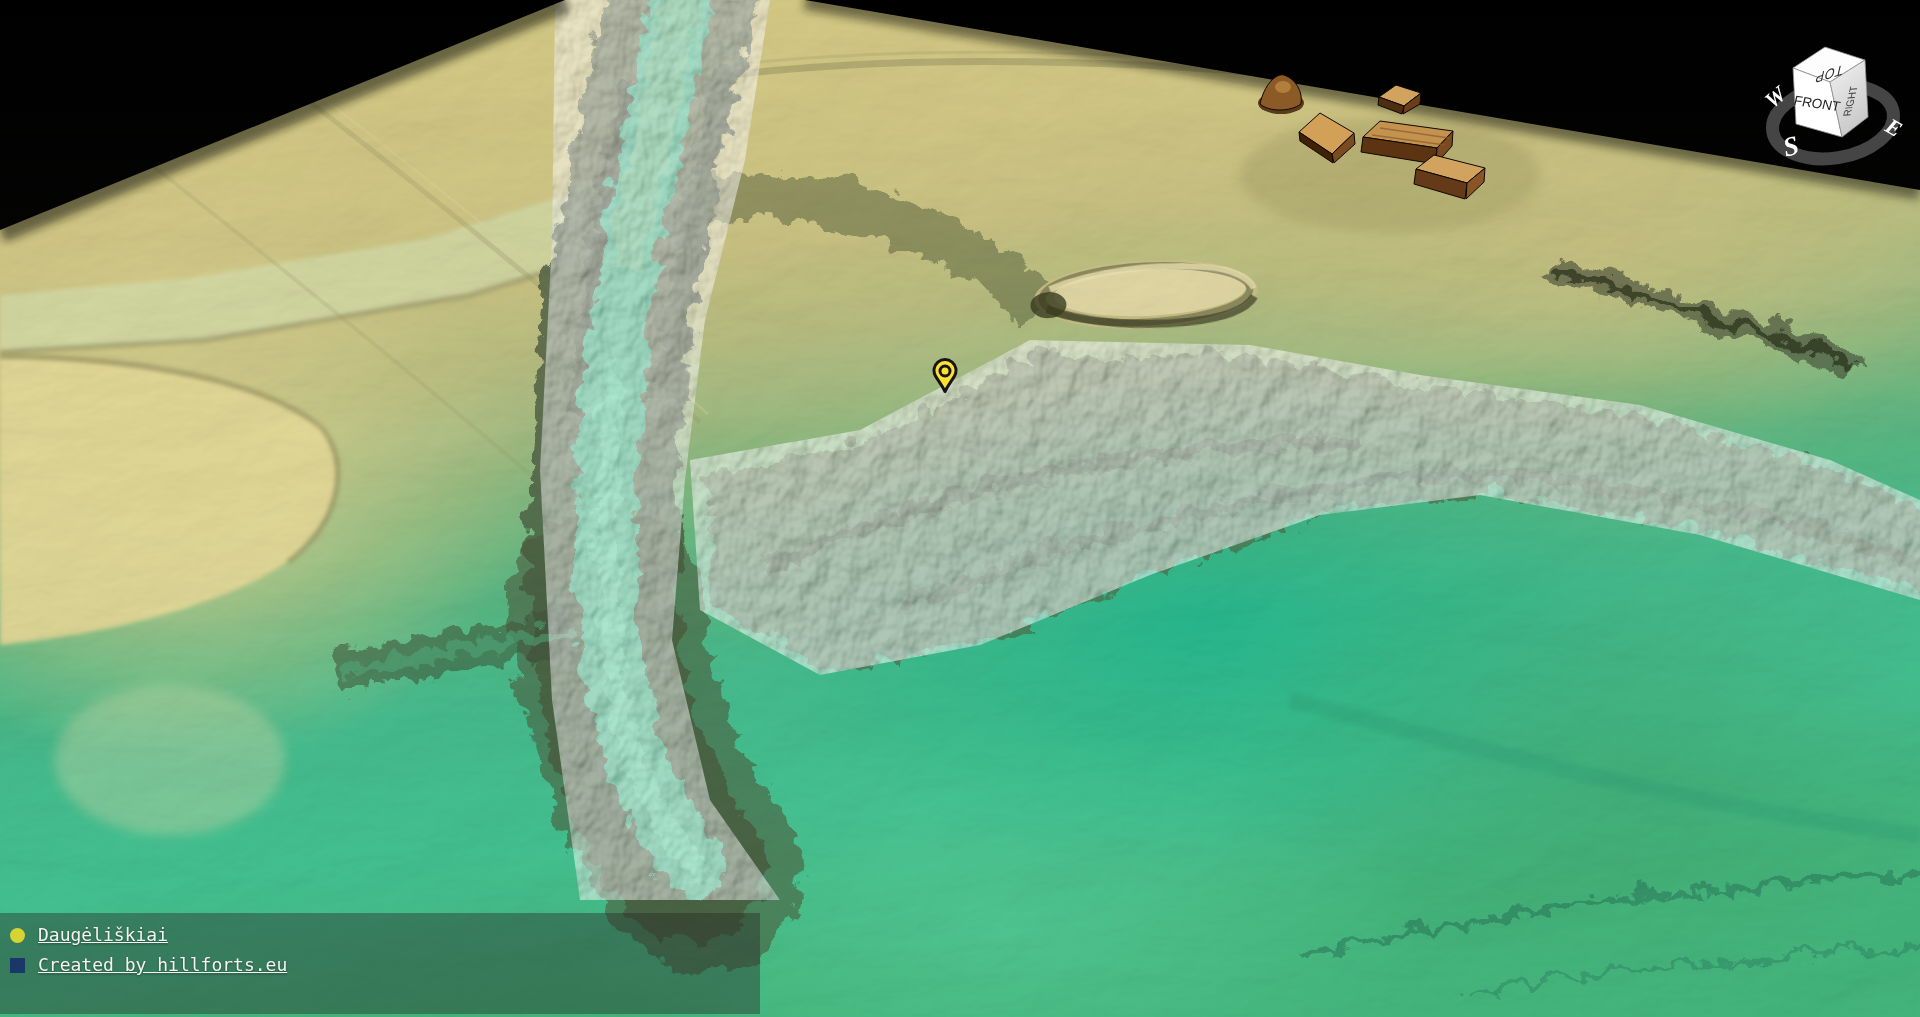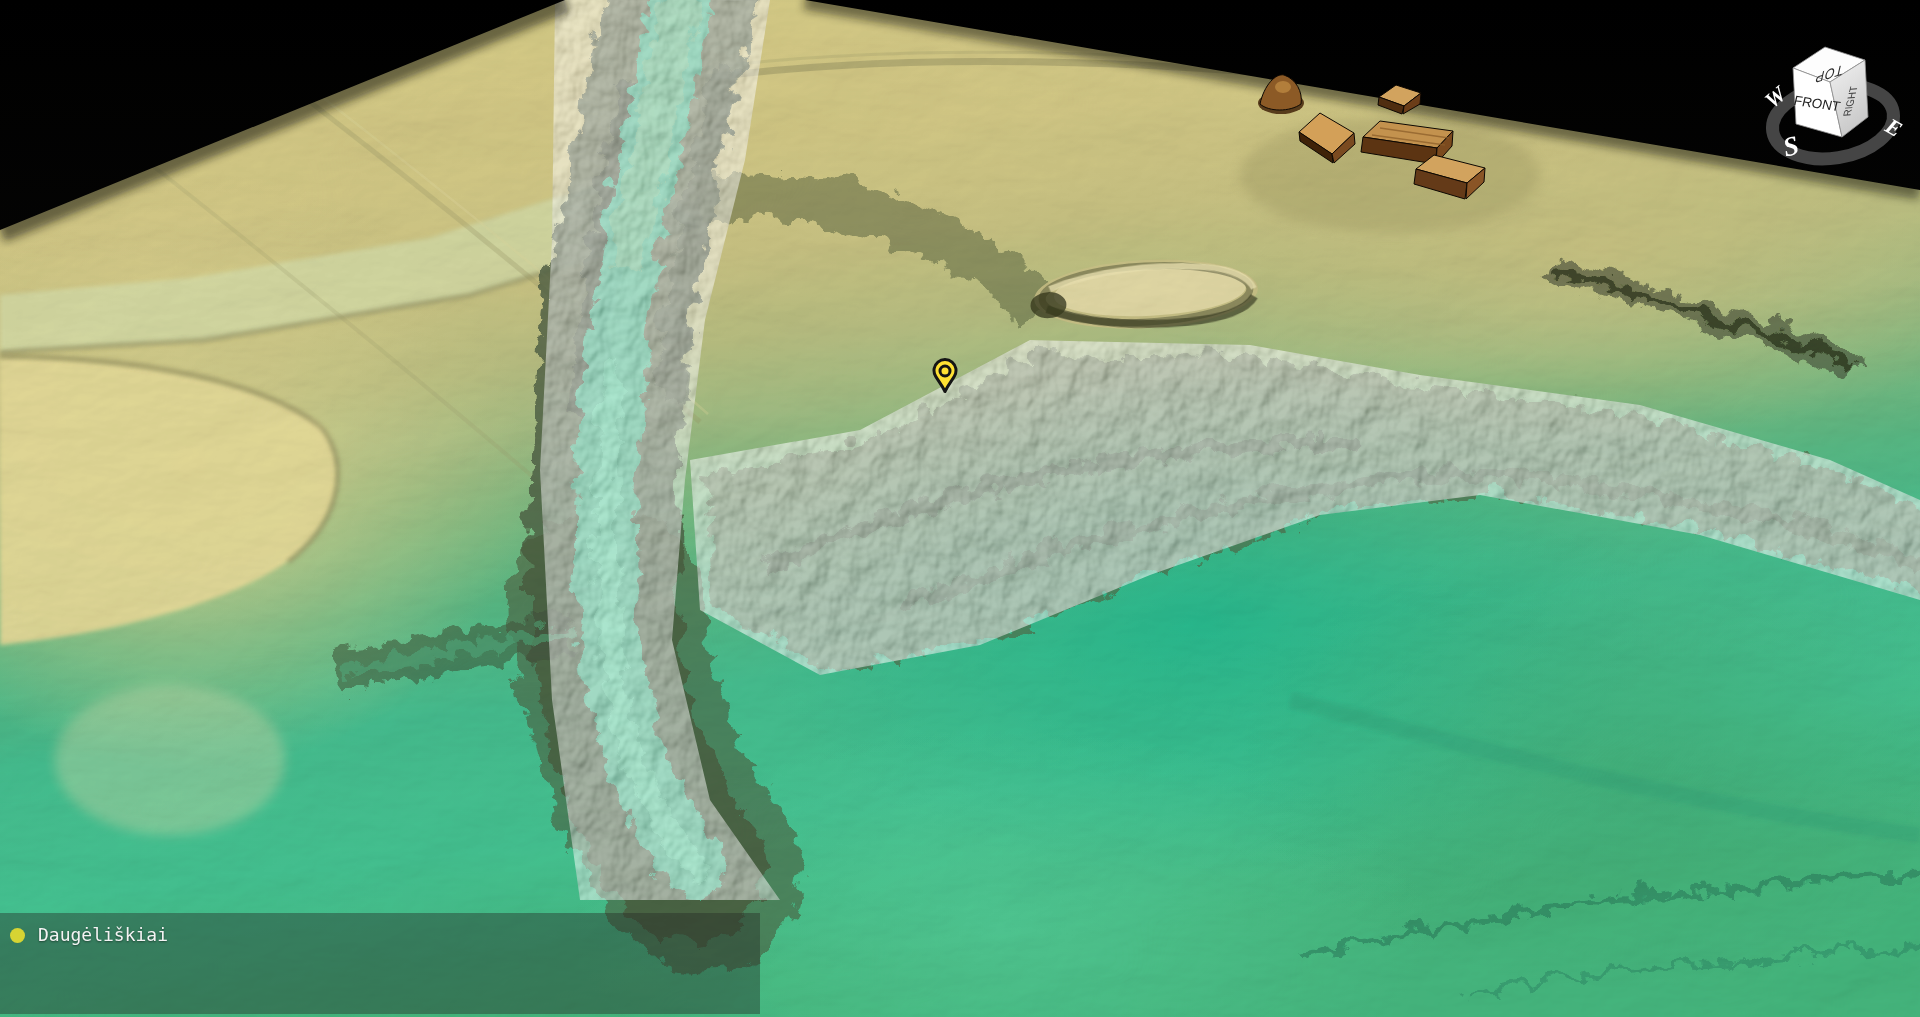--- a/index.html
+++ b/index.html
@@ -12,20 +12,21 @@
   
   .legend{
     position:absolute;left:0;top:913px;width:760px;height:101px;
     background:rgba(38,42,39,0.42);
     color:#f4f4f4;
     font-family:"DejaVu Sans Mono","Liberation Mono",monospace;
     font-size:18px;
     padding-top:7px;
     box-sizing:border-box;
     text-shadow:0 1px 2px rgba(0,0,0,0.45);
+    text-decoration:underline;
   }
   .legend-row{display:flex;align-items:center;height:30px;line-height:30px;}
   .swatch{width:15px;height:15px;margin:0 13px 0 10px;flex:0 0 15px;}
   .swatch-circle{border-radius:50%;}
   .sw-marker{background:#d6d433;}
   .sw-author{background:#1b3768;}
   .sw-lidar{background:#7b51a5;}
 </style>
 </head>
 <body>
@@ -256,15 +257,19 @@
         <text transform="translate(1854,101) rotate(-76) skewX(18)" font-size="10" fill="#3a3a3a">RIGHT</text>
       </g>
     </g>
   </svg>
 
   <div class="legend">
     <div class="legend-row">
       <span class="swatch swatch-circle sw-marker"></span>
       <span>Daugėliškiai</span>
     </div>
+    <div class="legend-row">
+      <span class="swatch sw-author"></span>
+      <span>Created by hillforts.eu</span>
+    </div>
   </div>
 
 </div>
 
 </body></html>

